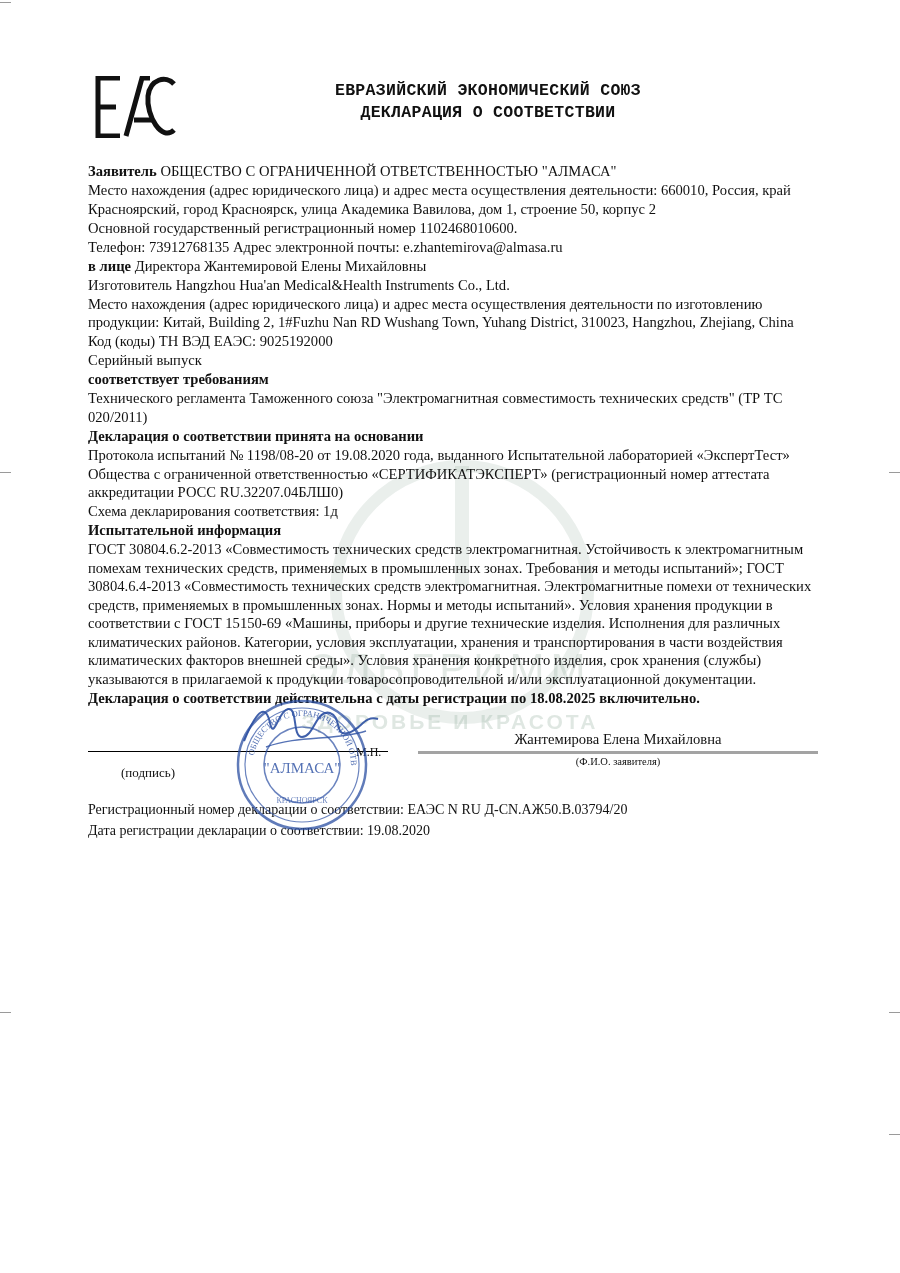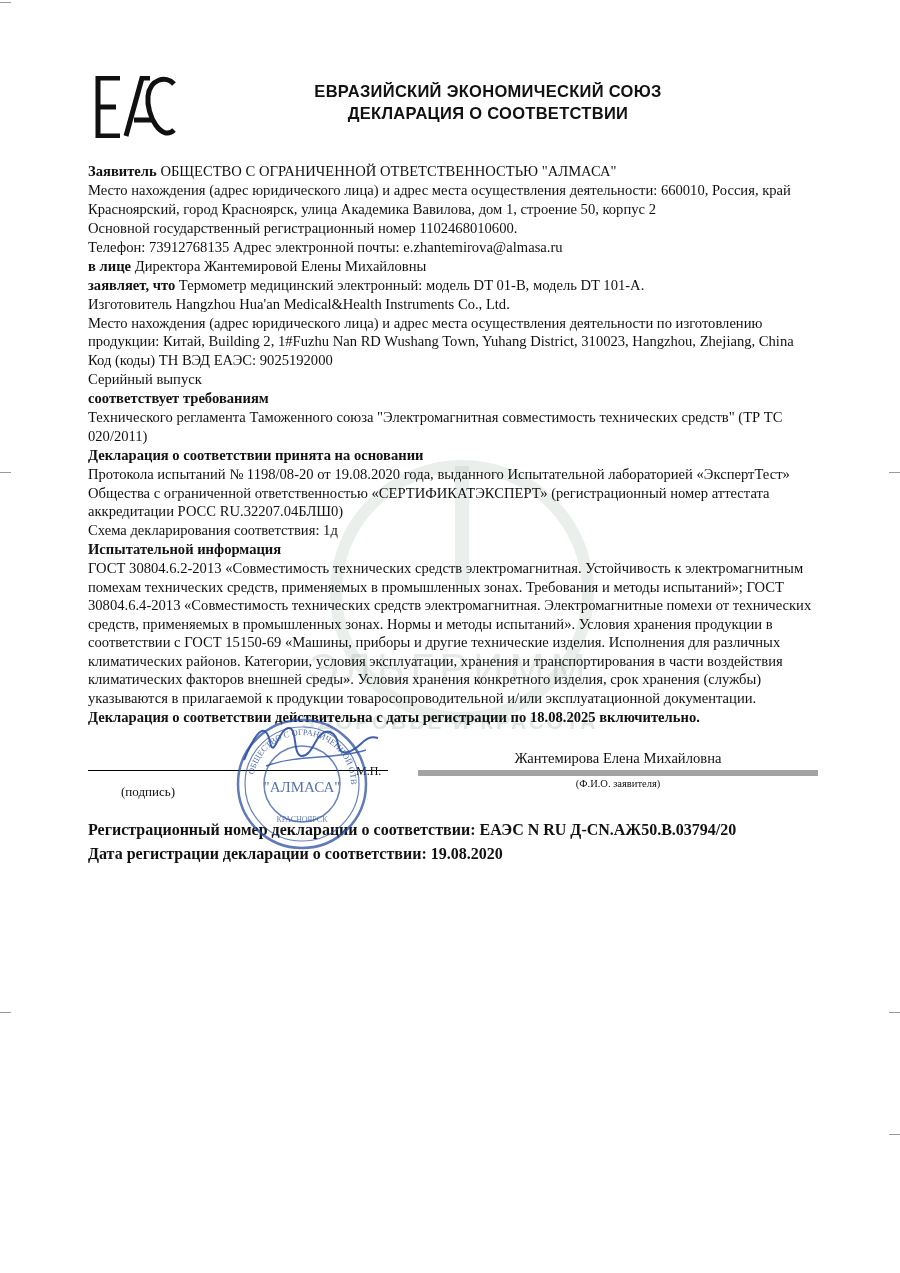--- a/index.html
+++ b/index.html
@@ -84,21 +84,21 @@
   }
   .eac-mark {
     width: 86px;
     height: 62px;
     flex: 0 0 auto;
     margin-top: 4px;
   }
   .header-titles {
     flex: 1;
     text-align: center;
-    font-family: Liberation Sans, sans-serif;
+    font-family: Liberation Mono, monospace;
     font-weight: bold;
     font-size: 16.5px;
     letter-spacing: 0.3px;
     line-height: 1.35;
     padding-right: 40px;
     padding-top: 8px;
   }
 
   
   .body {
@@ -146,21 +146,21 @@
     top: 22px;
     font-size: 12px;
   }
   .sig-right {
     position: absolute;
     left: 330px;
     top: 0;
     width: 400px;
   }
   .sig-right .rule {
-    border-bottom: 6px solid #a3a3a3;
+    border-bottom: 3px solid #a3a3a3;
     height: 28px;
     position: relative;
   }
   .sig-right .name {
     position: absolute;
     width: 100%;
     text-align: center;
     bottom: 3px;
     font-size: 14.6px;
   }
@@ -185,22 +185,22 @@
     left: 150px;
     top: -26px;
     width: 150px;
     height: 60px;
     z-index: 4;
     pointer-events: none;
   }
 
   .reg-lines {
     margin-top: 14px;
-    font-weight: bold;
-    font-size: 16px;
+    font-weight: normal;
+    font-size: 14px;
     line-height: 1.5;
   }
 
   
   .tick {
     position: absolute;
     width: 11px;
     height: 1px;
     background: #9a9a9a;
   }
@@ -241,24 +241,20 @@
 
       <p>Место нахождения (адрес юридического лица) и адрес места осуществления деятельности: 660010, Россия, край Красноярский, город Красноярск, улица Академика Вавилова, дом 1, строение 50, корпус 2</p>
       <p>Основной государственный регистрационный номер 1102468010600.</p>
       <p>Телефон: 73912768135 Адрес электронной почты: e.zhantemirova@almasa.ru</p>
 
       <p>
         <span class="b">в лице</span>
         <span>Директора Жантемировой Елены Михайловны</span>
       </p>
 
-      <p>
-        <span class="b">заявляет, что</span>
-        <span>Термометр медицинский электронный: модель DT 01-B, модель DT 101-A.</span>
-      </p>
 
       <p>Изготовитель Hangzhou Hua'an Medical&amp;Health Instruments Co., Ltd.</p>
       <p>Место нахождения (адрес юридического лица) и адрес места осуществления деятельности по изготовлению продукции: Китай, Building 2, 1#Fuzhu Nan RD Wushang Town, Yuhang District, 310023, Hangzhou, Zhejiang, China</p>
       <p>Код (коды) ТН ВЭД ЕАЭС: 9025192000</p>
       <p>Серийный выпуск</p>
 
       <p class="b">соответствует требованиям</p>
       <p>Технического регламента Таможенного союза "Электромагнитная  совместимость технических средств" (ТР ТС 020/2011)</p>
 
       <p class="b">Декларация о соответствии принята на основании</p>

